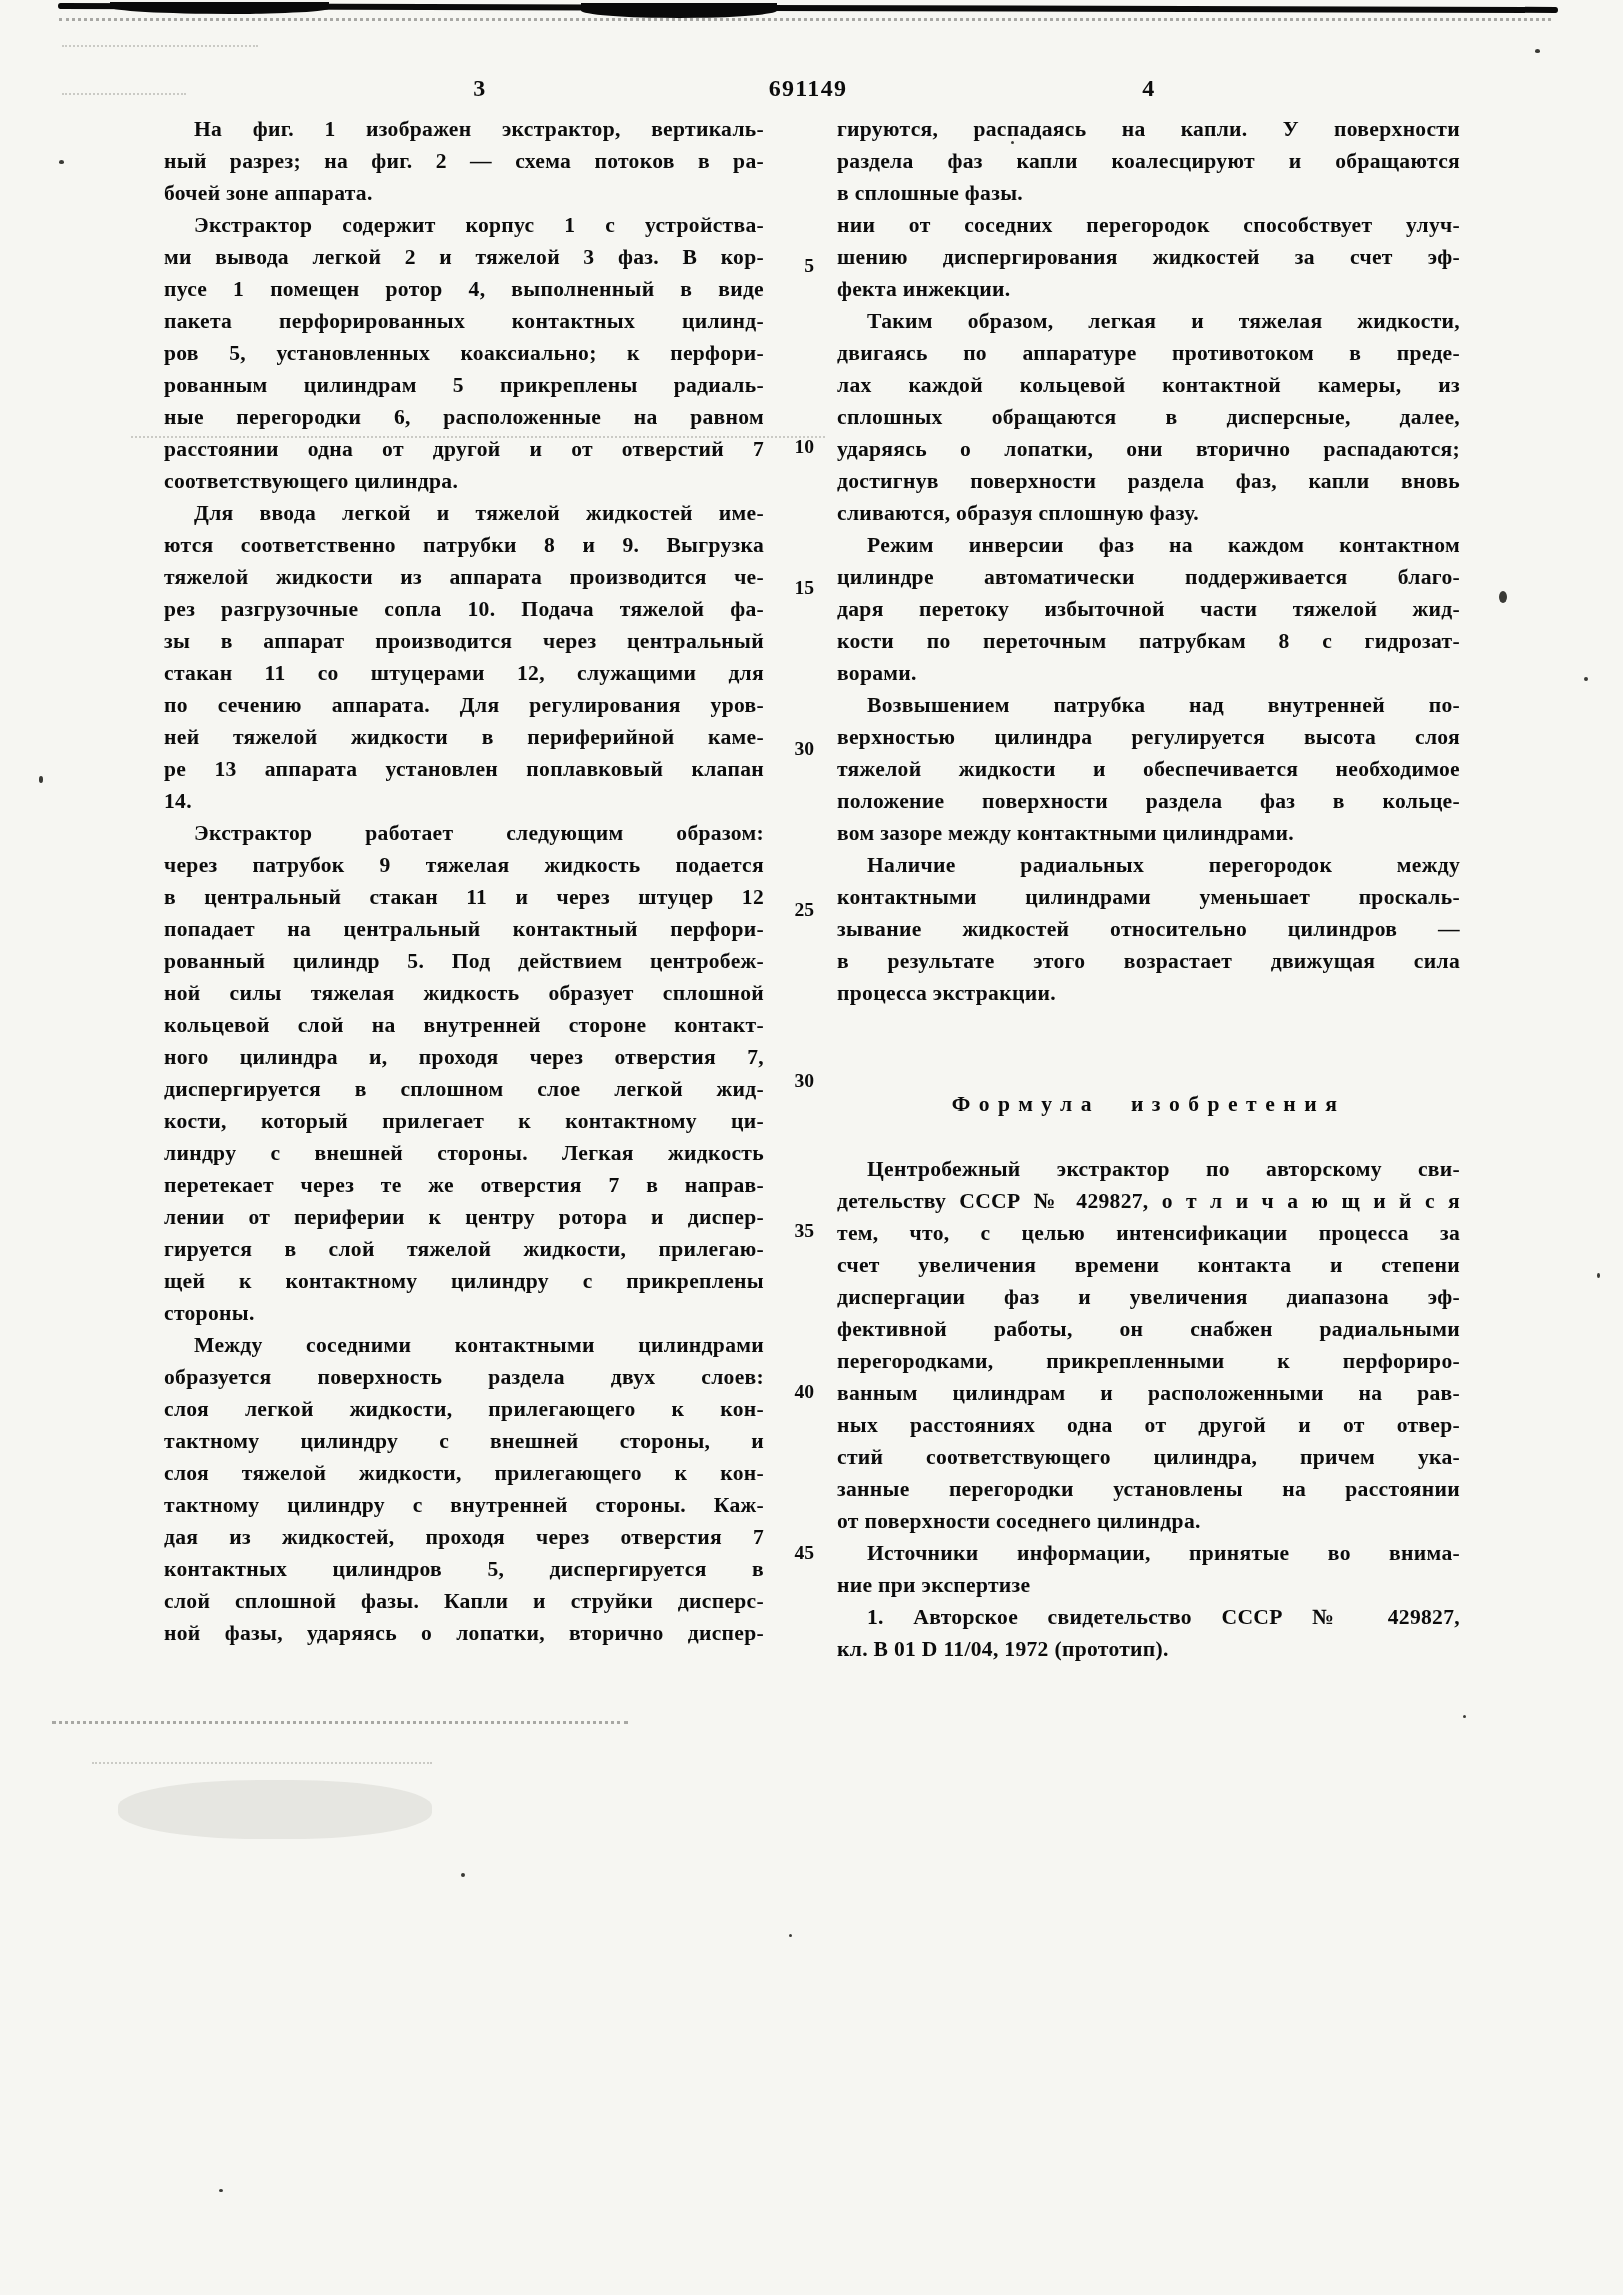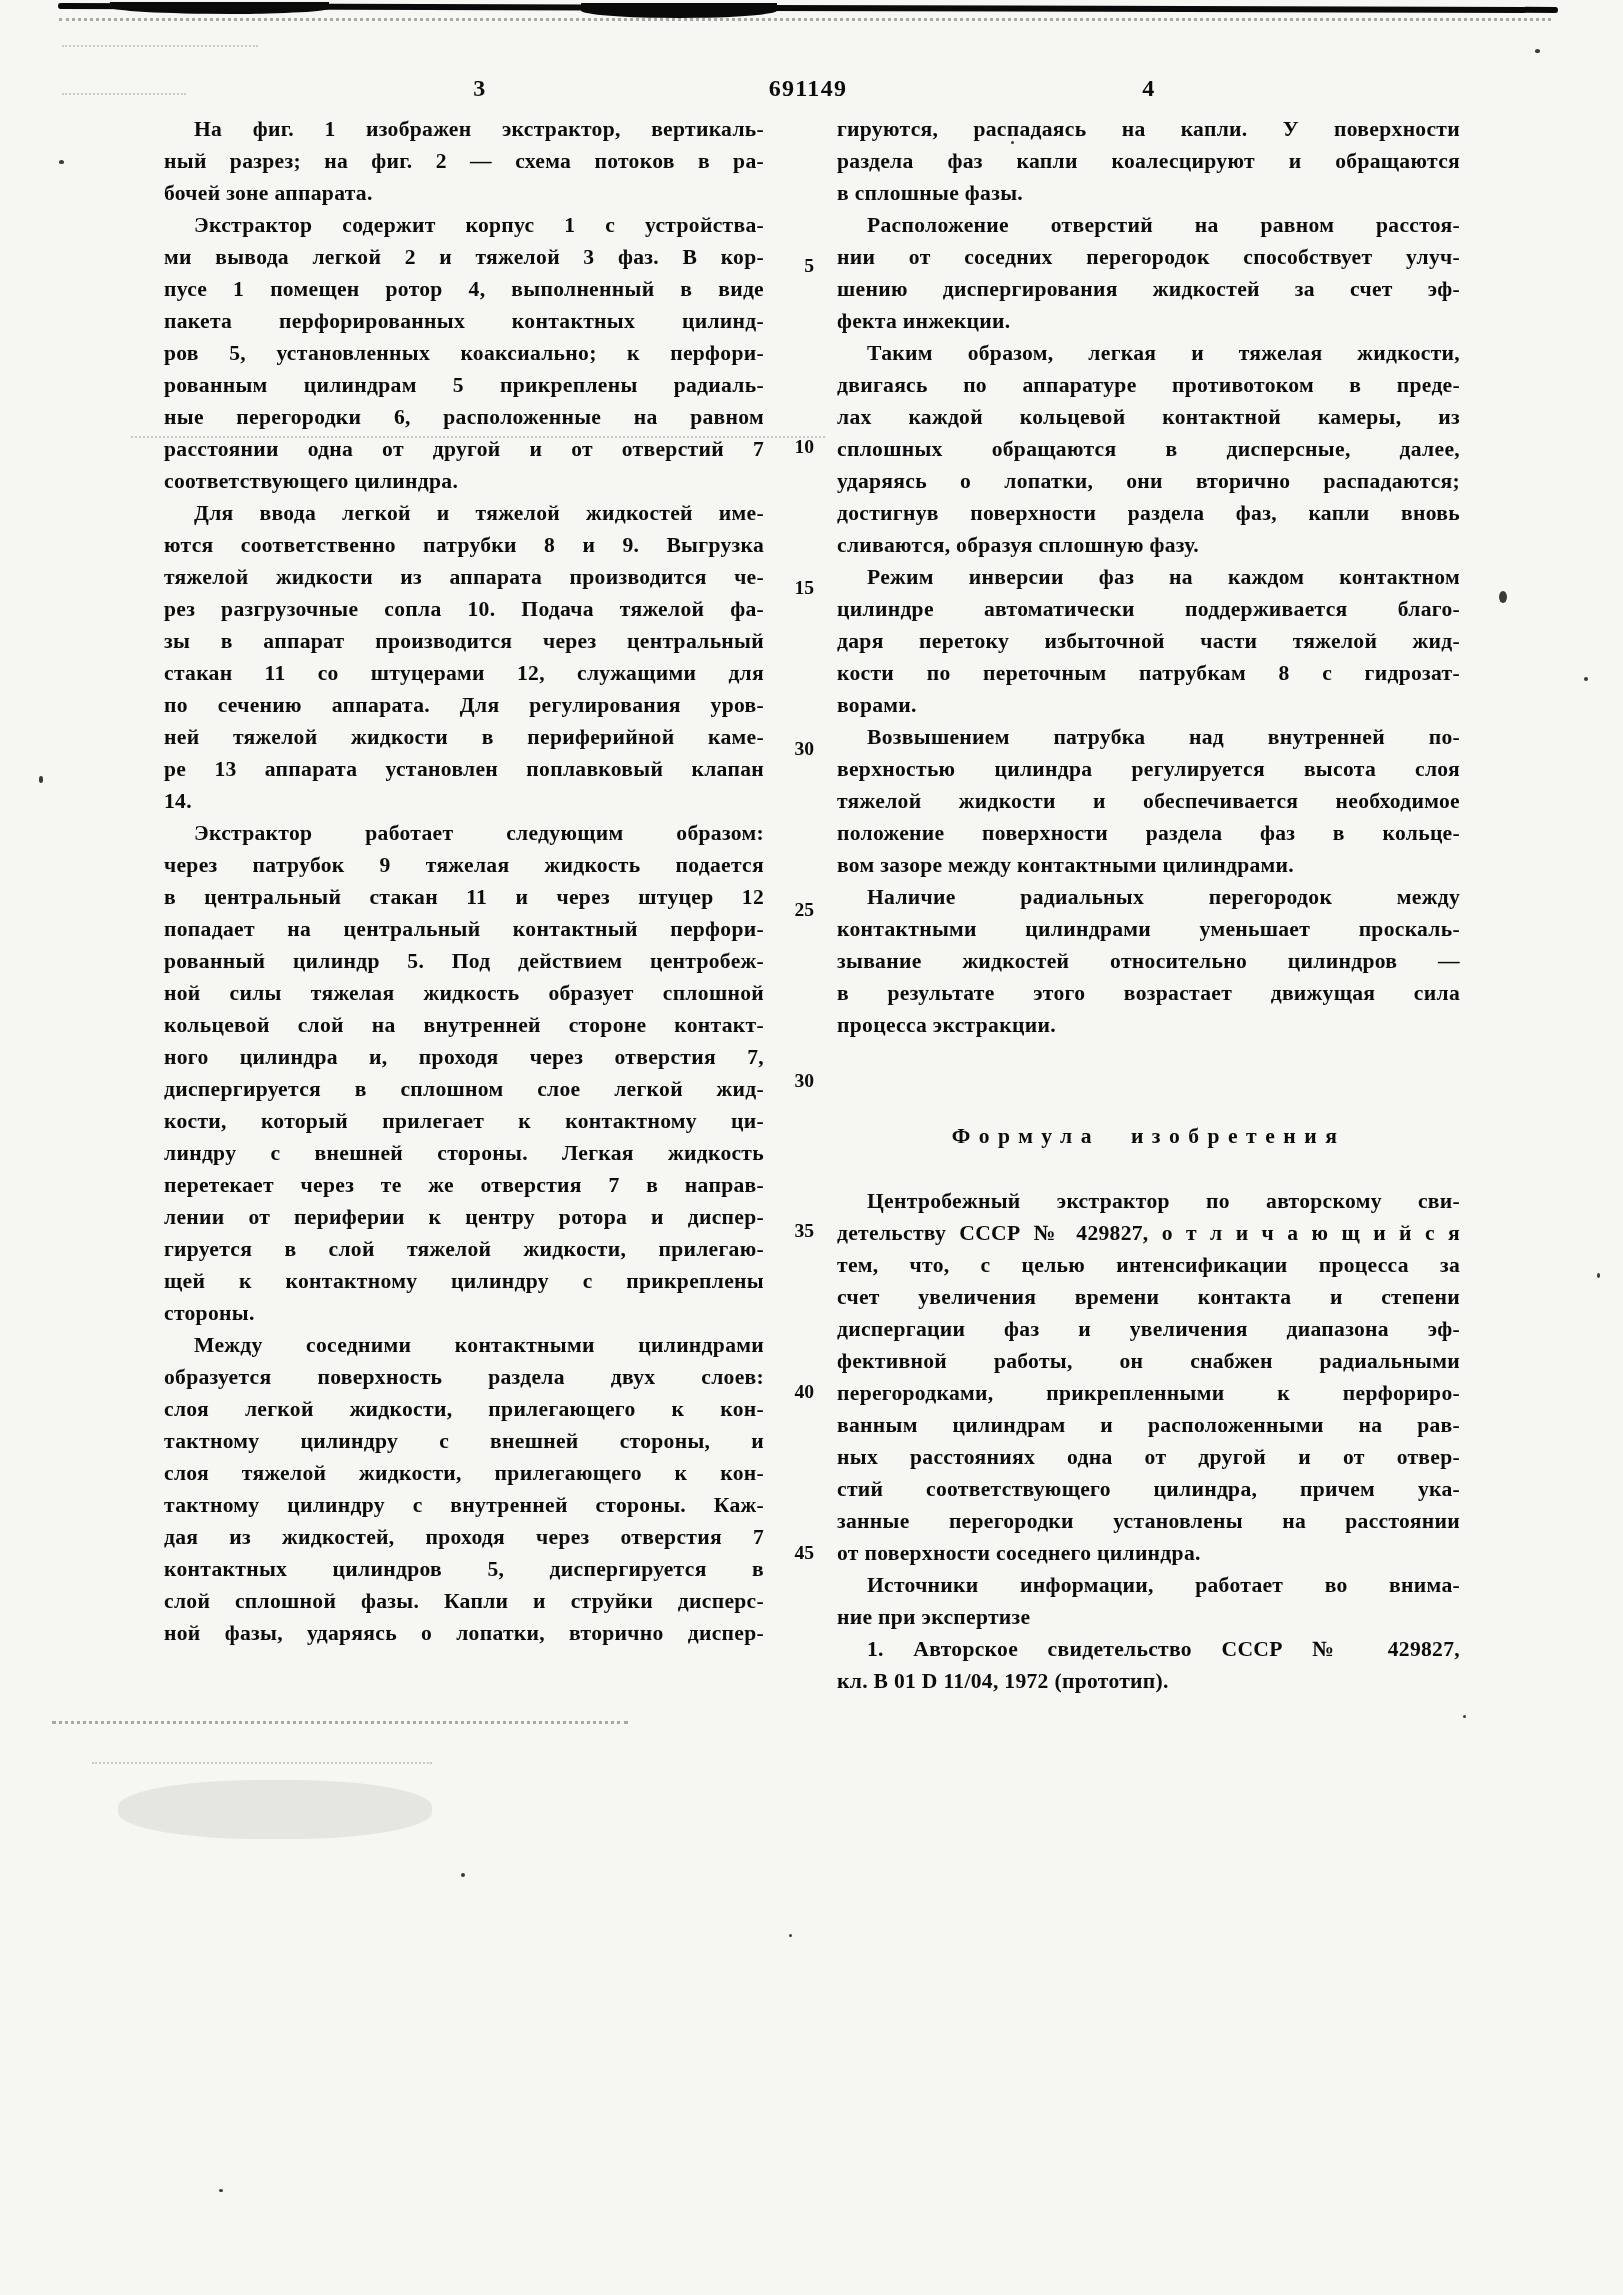--- a/index.html
+++ b/index.html
@@ -131,21 +131,20 @@
       <div class="tline">тактному цилиндру с внутренней стороны. Каж-</div>
       <div class="tline">дая из жидкостей, проходя через отверстия 7</div>
       <div class="tline">контактных цилиндров 5, диспергируется в</div>
       <div class="tline">слой сплошной фазы. Капли и струйки дисперс-</div>
       <div class="tline">ной фазы, ударяясь о лопатки, вторично диспер-</div>
     </div>
   <div class="col col-right" id="col-right">
       <div class="tline">гируются, распадаясь на капли. У поверхности</div>
       <div class="tline">раздела фаз капли коалесцируют и обращаются</div>
       <div class="tline parend">в сплошные фазы.</div>
-      <div class="tline indent">Расположение отверстий на равном расстоя-</div>
       <div class="tline">нии от соседних перегородок способствует улуч-</div>
       <div class="tline">шению диспергирования жидкостей за счет эф-</div>
       <div class="tline parend">фекта инжекции.</div>
       <div class="tline indent">Таким образом, легкая и тяжелая жидкости,</div>
       <div class="tline">двигаясь по аппаратуре противотоком в преде-</div>
       <div class="tline">лах каждой кольцевой контактной камеры, из</div>
       <div class="tline">сплошных обращаются в дисперсные, далее,</div>
       <div class="tline">ударяясь о лопатки, они вторично распадаются;</div>
       <div class="tline">достигнув поверхности раздела фаз, капли вновь</div>
       <div class="tline parend">сливаются, образуя сплошную фазу.</div>
@@ -172,21 +171,21 @@
       <div class="tline">тем, что, с целью интенсификации процесса за</div>
       <div class="tline">счет увеличения времени контакта и степени</div>
       <div class="tline">диспергации фаз и увеличения диапазона эф-</div>
       <div class="tline">фективной работы, он снабжен радиальными</div>
       <div class="tline">перегородками, прикрепленными к перфориро-</div>
       <div class="tline">ванным цилиндрам и расположенными на рав-</div>
       <div class="tline">ных расстояниях одна от другой и от отвер-</div>
       <div class="tline">стий соответствующего цилиндра, причем ука-</div>
       <div class="tline">занные перегородки установлены на расстоянии</div>
       <div class="tline parend">от поверхности соседнего цилиндра.</div>
-      <div class="tline indent">Источники информации, работает во внима-</div>
+      <div class="tline indent">Источники информации, принятые во внима-</div>
       <div class="tline parend">ние при экспертизе</div>
       <div class="tline indent">1. Авторское свидетельство СССР № 429827,</div>
       <div class="tline parend">кл. B 01 D 11/04, 1972 (прототип).</div>
     </div>
 
   <div id="gutter">
       <div class="gnum" style="top: 250px;">5</div>
       <div class="gnum" style="top: 411px; margin-top: 20px;">10</div>
       <div class="gnum" style="top: 572px;">15</div>
       <div class="gnum" style="top: 733px;">30</div>

